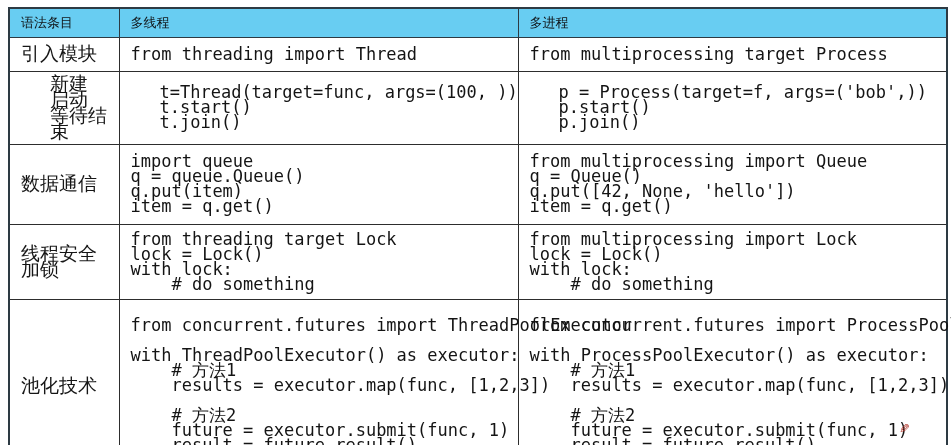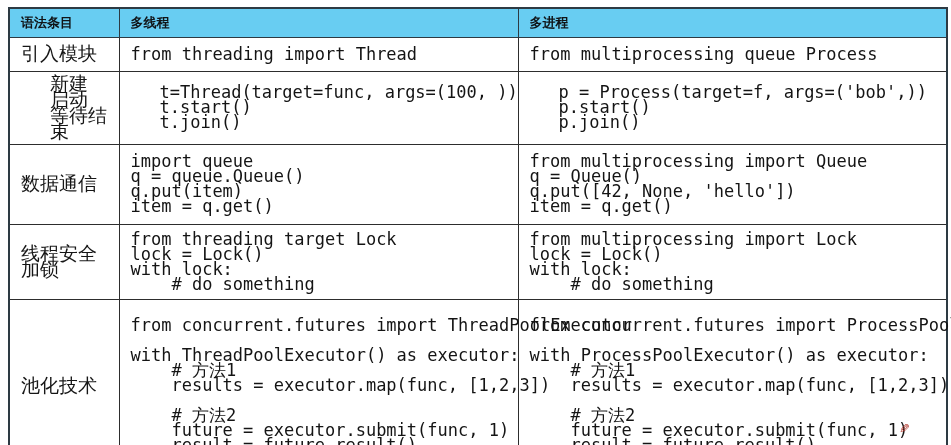--- a/index.html
+++ b/index.html
@@ -32,21 +32,21 @@
   table.syntax-table td {
     border: 1.5px solid #2d2d2d;
     vertical-align: middle;
     padding: 4px 8px 4px 11px;
     box-sizing: border-box;
   }
   table.syntax-table thead th {
     background: #68cdf2;
     color: #101417;
     font-size: 13px;
-    font-weight: 700;
+    font-weight: 400;
     text-align: left;
     height: 29px;
     border-color: #2d3a43;
   }
   td.label-cell {
     font-size: 19px;
     color: #161616;
     white-space: pre-line;
     line-height: 16px;
   }
@@ -100,21 +100,21 @@
       <tr>
         <th>语法条目</th>
         <th>多线程</th>
         <th>多进程</th>
       </tr>
     </thead>
     <tbody>
       <tr class="r1">
         <td class="label-cell">引入模块</td>
         <td class="code-cell">from threading import Thread</td>
-        <td class="code-cell">from multiprocessing queue Process</td>
+        <td class="code-cell">from multiprocessing target Process</td>
       </tr>
       <tr class="r2">
         <td class="label-cell">新建
 启动
 等待结束</td>
         <td class="code-cell">t=Thread(target=func, args=(100, ))
 t.start()
 t.join()</td>
         <td class="code-cell">p = Process(target=f, args=('bob',))
 p.start()

